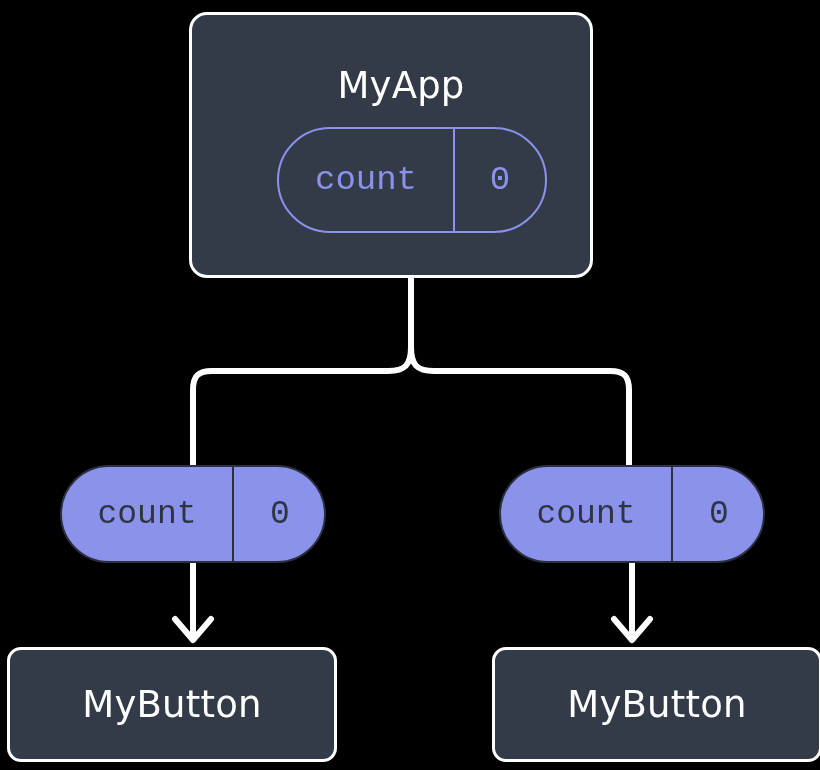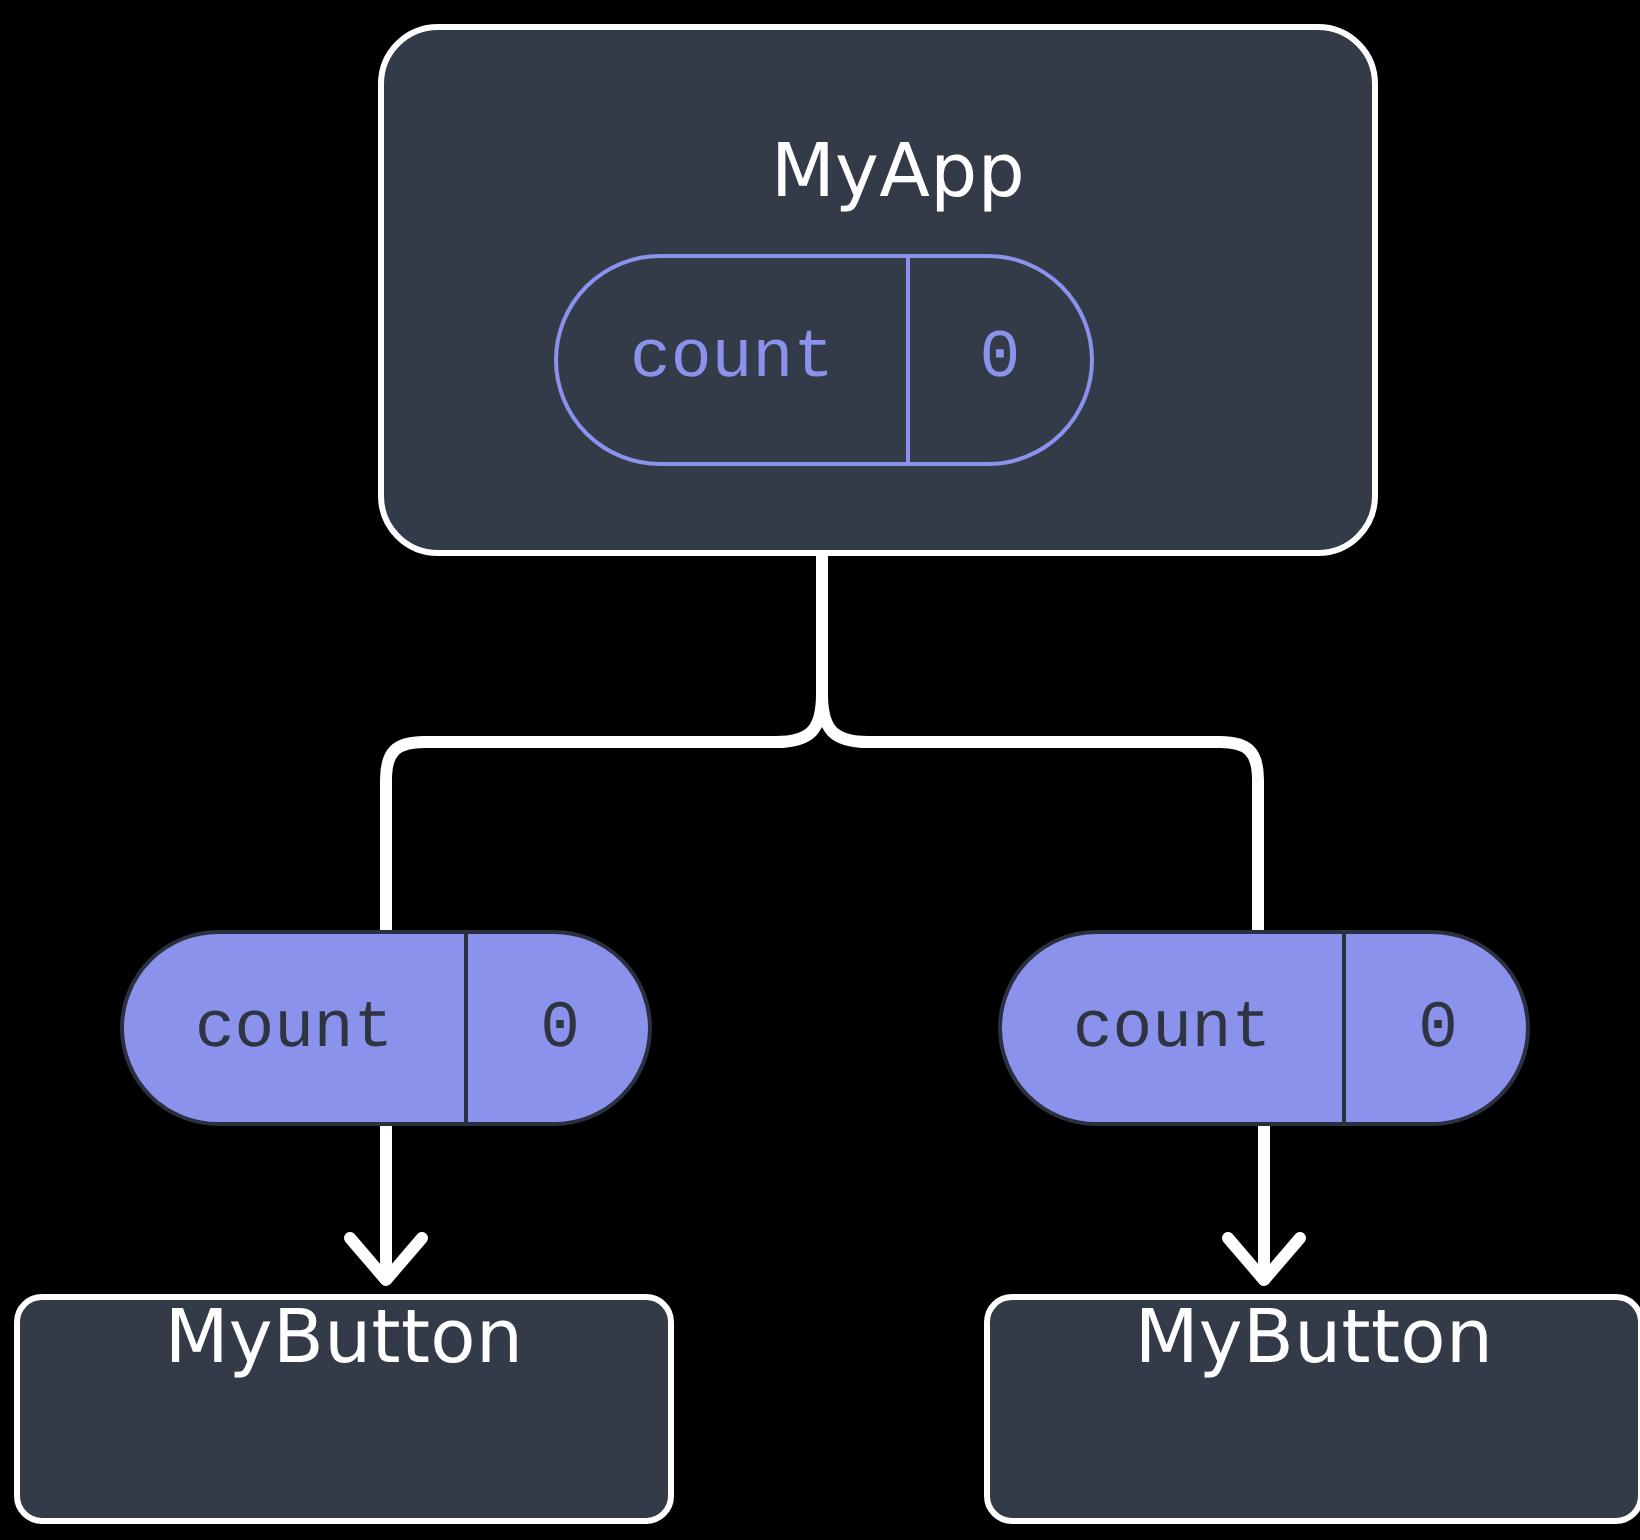--- a/index.html
+++ b/index.html
@@ -44,33 +44,33 @@
     font-size: 37px;
     font-weight: 400;
     letter-spacing: 0.2px;
     line-height: 1;
     white-space: nowrap;
   }
 
   #app-node {
     left: 189px;
     top: 12px;
-    width: 500px;
+    width: 404px;
     height: 266px;
-    border-radius: 30px;
+    border-radius: 18px;
     padding-left: 20px;
   }
   #app-node .node-title {
     margin-top: 52px;
   }
 
   .button-node {
     width: 330px;
     height: 115px;
-    justify-content: flex-start;
+    justify-content: center;
   }
   #button-node-left  { left: 7px;  top: 647px; }
   #button-node-right { left: 492px; top: 647px; }
 
   
   .pill {
     position: absolute;
     box-sizing: border-box;
     display: flex;
     align-items: stretch;

